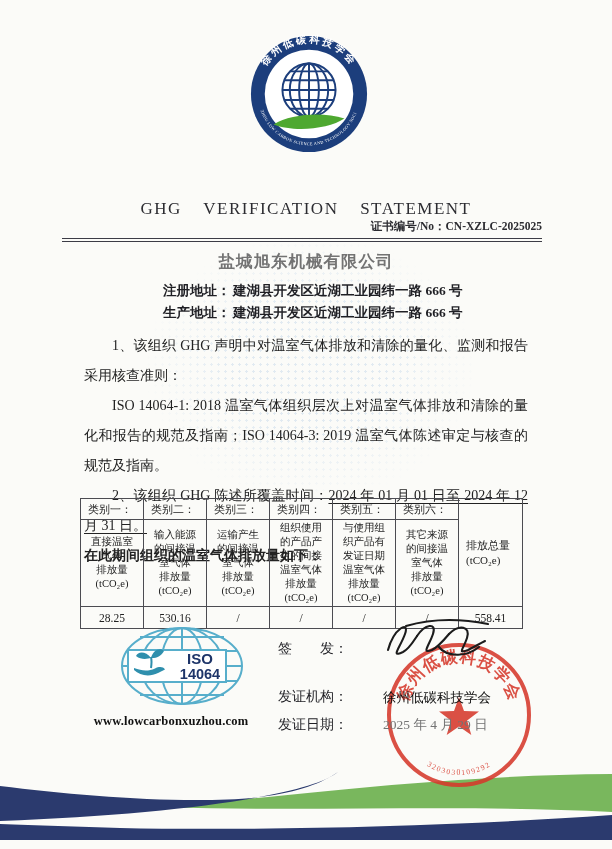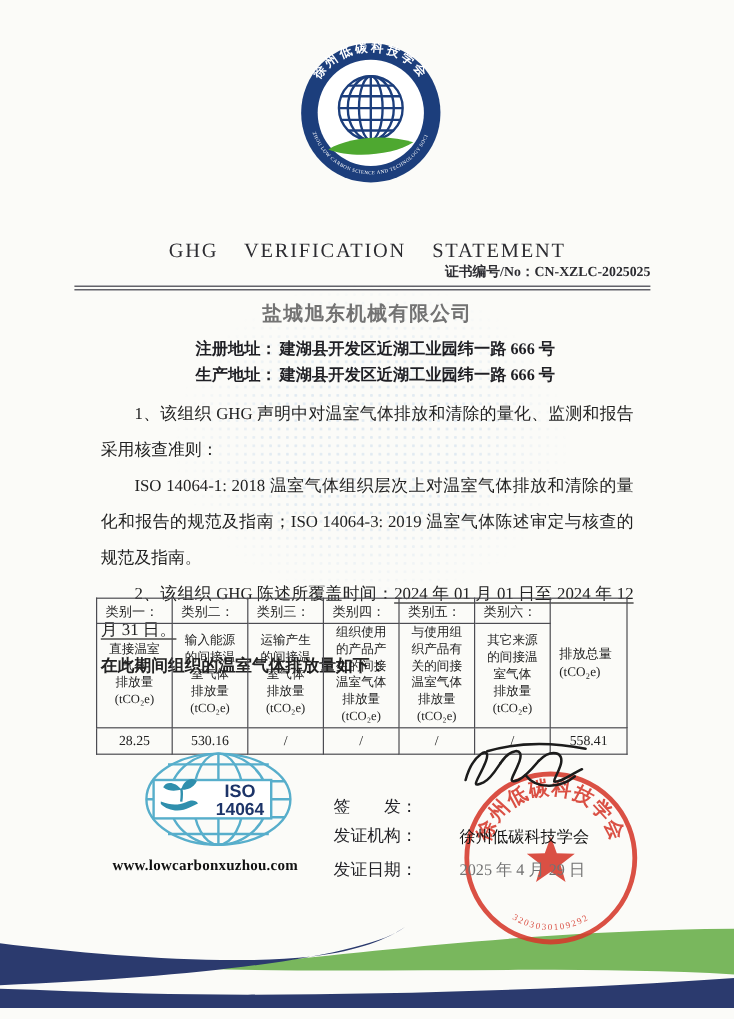--- a/index.html
+++ b/index.html
@@ -59,21 +59,21 @@
   table.ghg tr.cat-row td { height:21px; font-size:11px; text-align:left; padding-left:7px; }
   table.ghg tr.desc-row td { height:85px; line-height:14px; white-space:pre-line; }
   table.ghg tr.val-row td { height:22px; font-size:11.5px;margin-top:28px; }
   table.ghg td.total-cell { white-space:pre-line; line-height:15px; font-size:11px; text-align:center; }
   .iso-logo { position:absolute; left:118px; top:624px; width:128px; height:84px; }
   .website {
     position:absolute; left:86px; top:714px; width:170px; text-align:center;
     font-size:12.5px; font-weight:700; letter-spacing:.2px; color:#111;
   }
   .field-label { position:absolute; left:278px; font-size:14px; color:#1f1f24; white-space:nowrap; }
-  .sign-label { top:664px; } .issuer-label { top:688px;text-align:center; } .date-label { top:716px; }
+  .sign-label { top:640px; } .issuer-label { top:688px;text-align:center; } .date-label { top:716px; }
   .issuer-value { position:absolute; left:383px; top:689px; font-size:13.5px; color:#111; z-index:3; white-space:nowrap; }
   .date-value  { position:absolute; left:383px; top:716px; font-size:13.5px; color:#737373; z-index:3; white-space:nowrap; }
   .signature { position:absolute; left:378px; top:614px; width:118px; height:54px; z-index:3; }
   .stamp { position:absolute; left:384px; top:640px; width:150px; height:150px; opacity:.88; z-index:2; }
   .waves { position:absolute; left:0; top:759px; width:612px; height:90px; }
 </style>
 </head>
 <body>
 
 <div class="page">
@@ -165,21 +165,21 @@
 排放量
 (tCO₂e)</td>
         <td>组织使用
 的产品产
 生的间接
 温室气体
 排放量
 (tCO₂e)</td>
         <td>与使用组
 织产品有
-关的间接
+发证日期
 温室气体
 排放量
 (tCO₂e)</td>
         <td>其它来源
 的间接温
 室气体
 排放量
 (tCO₂e)</td>
       </tr>
       <tr class="val-row">

